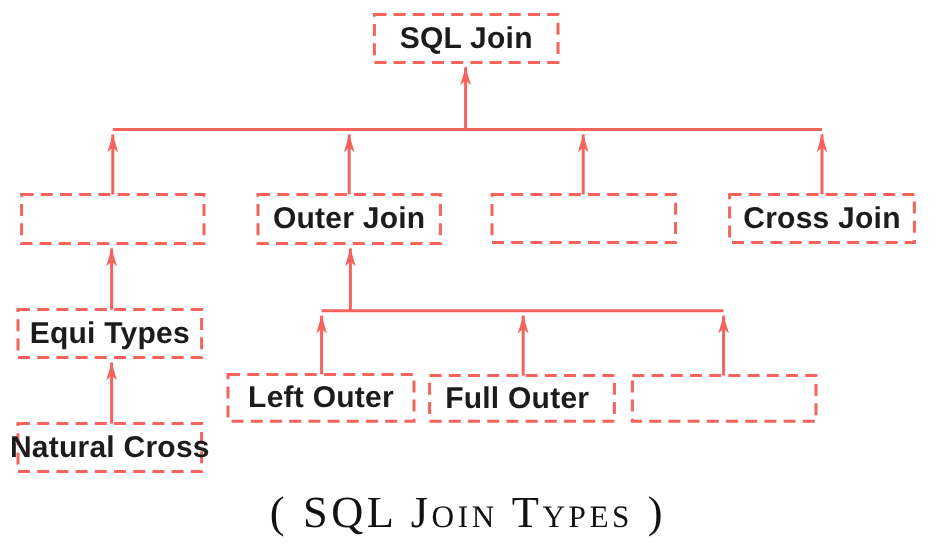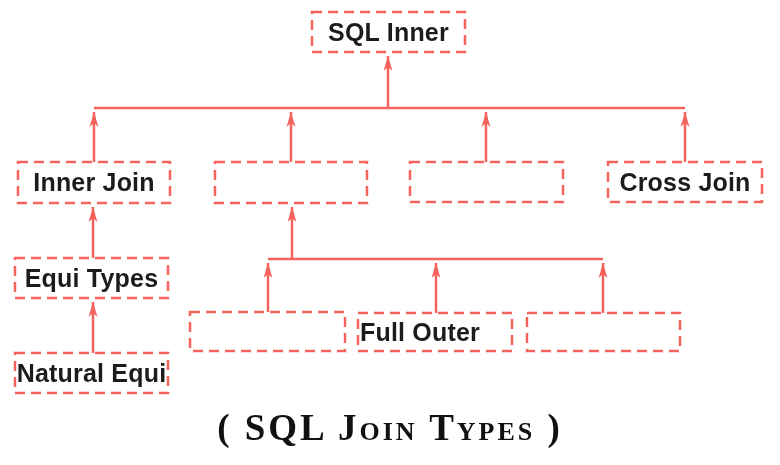--- a/index.html
+++ b/index.html
@@ -26,21 +26,21 @@
   }
   #caption {
     position: absolute;
     left: 0;
     top: 406px;
     width: 780px;
     text-align: center;
     font-family: "Liberation Serif", serif;
     font-variant: small-caps;
     font-size: 37px;
-    font-weight: 700;
+    font-weight: 400;
     letter-spacing: 3px;
     color: #111111;
   }
 </style>
 </head>
 <body>
 
 <div id="canvas">
 
   <svg id="connector-svg" width="780" height="465" viewBox="0 0 780 465">
@@ -76,21 +76,22 @@
       <line x1="292" y1="259" x2="292" y2="207" marker-end="url(#arrow)"></line>
       <line x1="268" y1="312" x2="268" y2="263" marker-end="url(#arrow)"></line>
       <line x1="436" y1="313" x2="436" y2="263" marker-end="url(#arrow)"></line>
       <line x1="603" y1="313" x2="603" y2="263" marker-end="url(#arrow)"></line>
 
       <line x1="93" y1="258" x2="93" y2="207" marker-end="url(#arrow)"></line>
       <line x1="93" y1="353" x2="93" y2="302" marker-end="url(#arrow)"></line>
     </g>
   </svg>
 
-  <div class="node-label" style="left:312px; top:12px;  width:153px; height:40px;">SQL Inner</div>
-  <div class="node-label" style="left:18px;  top:162px; width:152px; height:41px;">Inner Join</div>
+  <div class="node-label" style="left:312px; top:12px;  width:153px; height:40px;">SQL Join</div>
+  <div class="node-label" style="left:215px; top:162px; width:152px; height:41px;">Outer Join</div>
   <div class="node-label" style="left:608px; top:162px; width:154px; height:40px;">Cross Join</div>
   <div class="node-label" style="left:15px;  top:258px; width:153px; height:40px;">Equi Types</div>
-  <div class="node-label" style="left:15px;  top:353px; width:153px; height:40px;">Natural Equi</div>
-  <div class="node-label" style="left:343px; top:313px; width:154px; height:38px;">Full Outer</div>
+  <div class="node-label" style="left:15px;  top:353px; width:153px; height:40px;">Natural Cross</div>
+  <div class="node-label" style="left:190px; top:312px; width:155px; height:39px;">Left Outer</div>
+  <div class="node-label" style="left:354px; top:313px; width:154px; height:38px;">Full Outer</div>
 
   <div id="caption">( SQL Join Types )</div>
 </div>
 
 </body></html>

